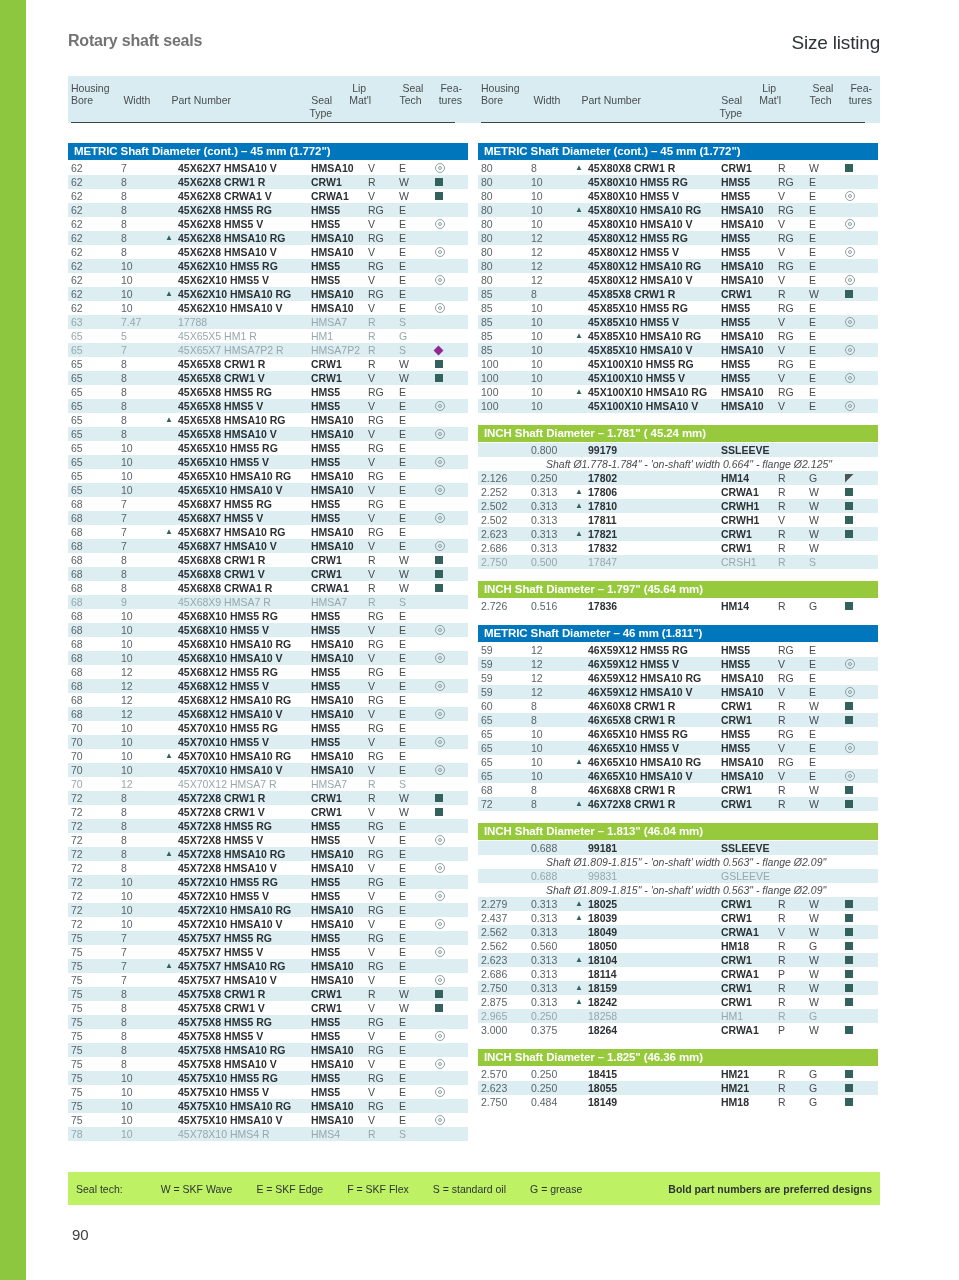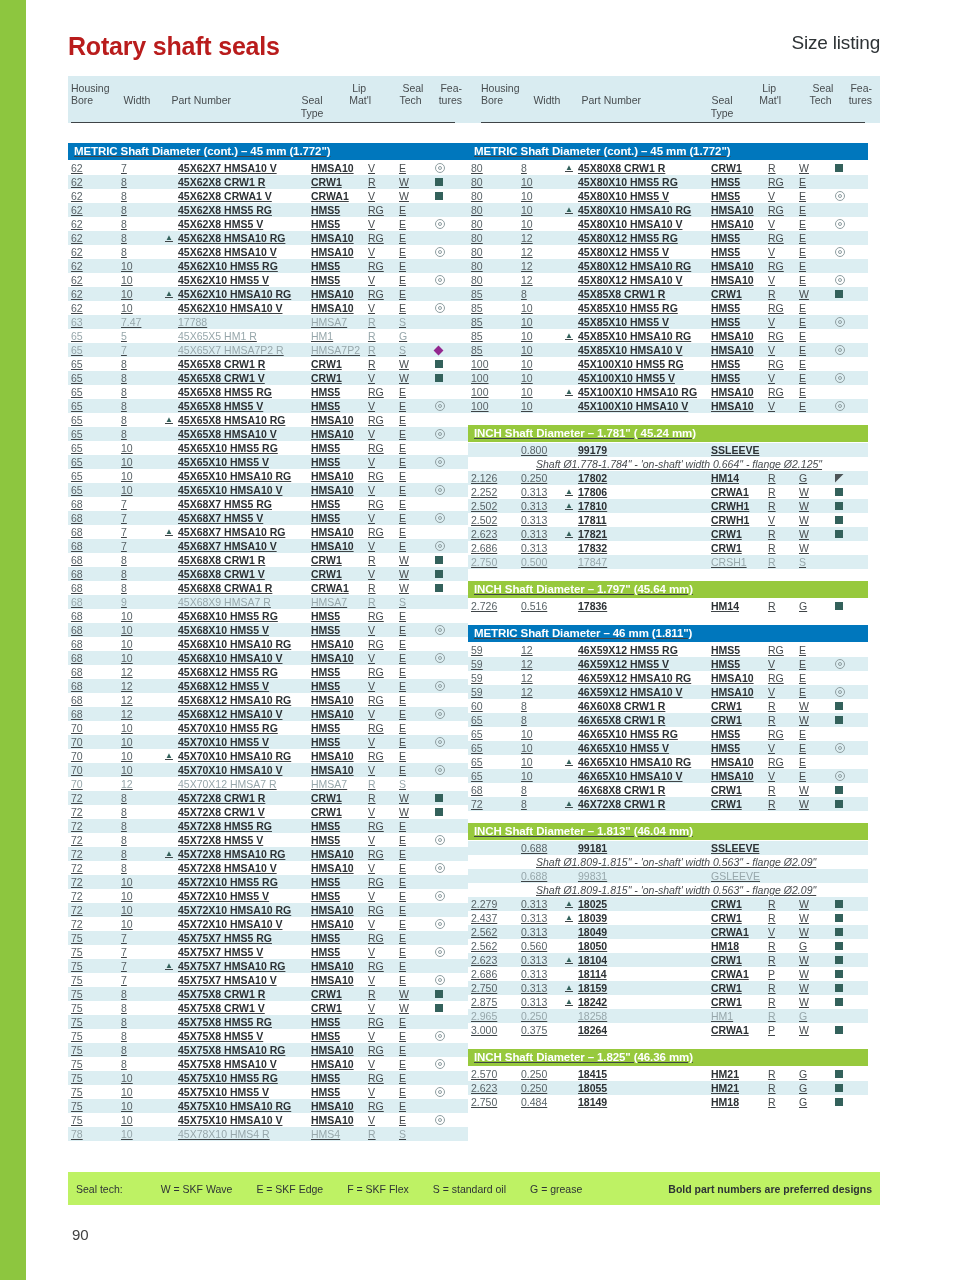--- a/index.html
+++ b/index.html
@@ -1,28 +1,28 @@
 <!DOCTYPE html>
 <html><head>
 <meta charset="utf-8">
 <style>
   html,body{margin:0;padding:0;background:#e8e8e8;}
   #page{position:relative;width:959px;height:1280px;background:#ffffff;overflow:hidden;
         font-family:"Liberation Sans","DejaVu Sans",sans-serif;color:#3f4447;}
   #edgebar{position:absolute;left:0;top:0;width:26px;height:1280px;background:#8dc63f;}
-  #title-left{position:absolute;left:68px;top:32px;font-size:25px;font-weight:700;color:#b91c1c;letter-spacing:-0.2px;}
+  #title-left{position:absolute;left:68px;top:32px;font-size:16px;font-weight:700;color:#737373;letter-spacing:-0.2px;}
   #title-right{position:absolute;right:79px;top:32px;font-size:19px;font-weight:400;color:#2e3336;letter-spacing:-0.2px;}
   #colhead-band{position:absolute;left:68px;top:76px;width:812px;height:47px;background:#d9ecf1;
         display:flex;gap:10px;padding:0;box-sizing:border-box;}
   .hgroup{width:400px;box-sizing:border-box;padding:7px 6px 0 3px;display:flex;flex-direction:column;justify-content:flex-end;}
   .hrow{display:flex;font-size:10.5px;line-height:12.5px;color:#474c4f;gap:17px;}
-  .hb{width:50px;} .hw{width:44px;} .hp{width:146px;} .hs{width:57px;text-align:center;}
+  .hb{width:50px;} .hw{width:44px;} .hp{width:146px;} .hs{width:57px;text-align:right;}
   .hl{width:47px;} .ht{width:27px;} .hf{width:30px;}
   .hrule{border-bottom:1.6px solid #3f4447;margin-top:3px;width:384px;}
-  #tables{position:absolute;left:68px;top:143px;width:812px;display:flex;text-decoration:underline;}
+  #tables{position:absolute;left:68px;top:143px;width:812px;display:flex;gap:10px;}
   .tcol{width:400px;}
   .shead{height:17px;line-height:17px;color:#ffffff;font-weight:700;font-size:11.5px;padding-left:6px;
          letter-spacing:-0.1px;margin-bottom:1px;}
   .shead.m{background:#0077bd;} .shead.i{background:#97c93d;}
   .trow{display:flex;height:14px;align-items:center;font-size:10.5px;line-height:14px;padding-left:3px;box-sizing:border-box;}
   .trow.pale{background:#dceef2;}
   .cb{width:50px;color:#5a6468;} .cw{width:44px;color:#5a6468;}
   .ctri{width:13px;font-size:8px;color:#33615b;line-height:14px;}
   .cp{width:133px;font-weight:700;color:#2c3134;white-space:nowrap;}
   .cs{width:57px;font-weight:700;color:#2c3134;}

